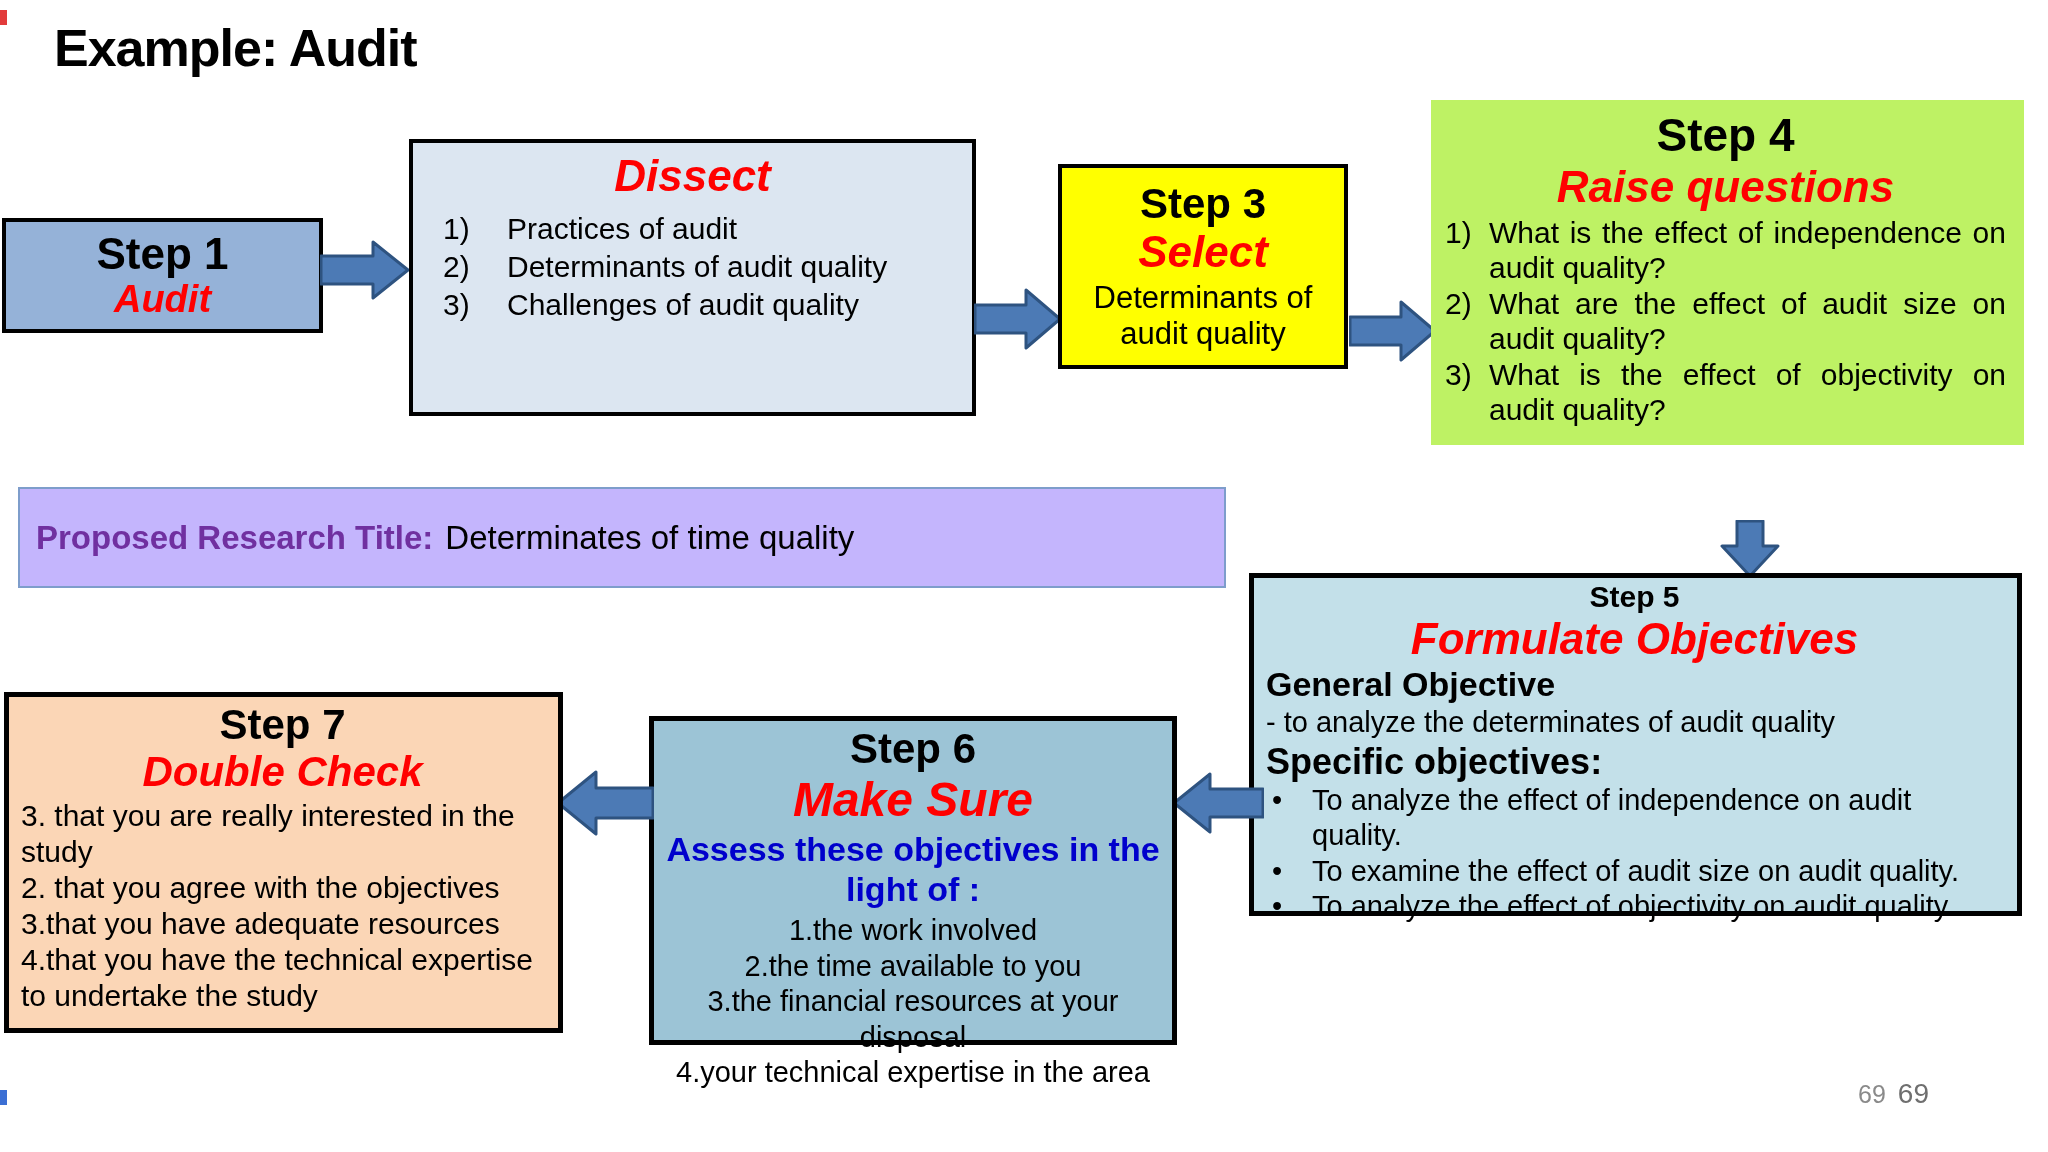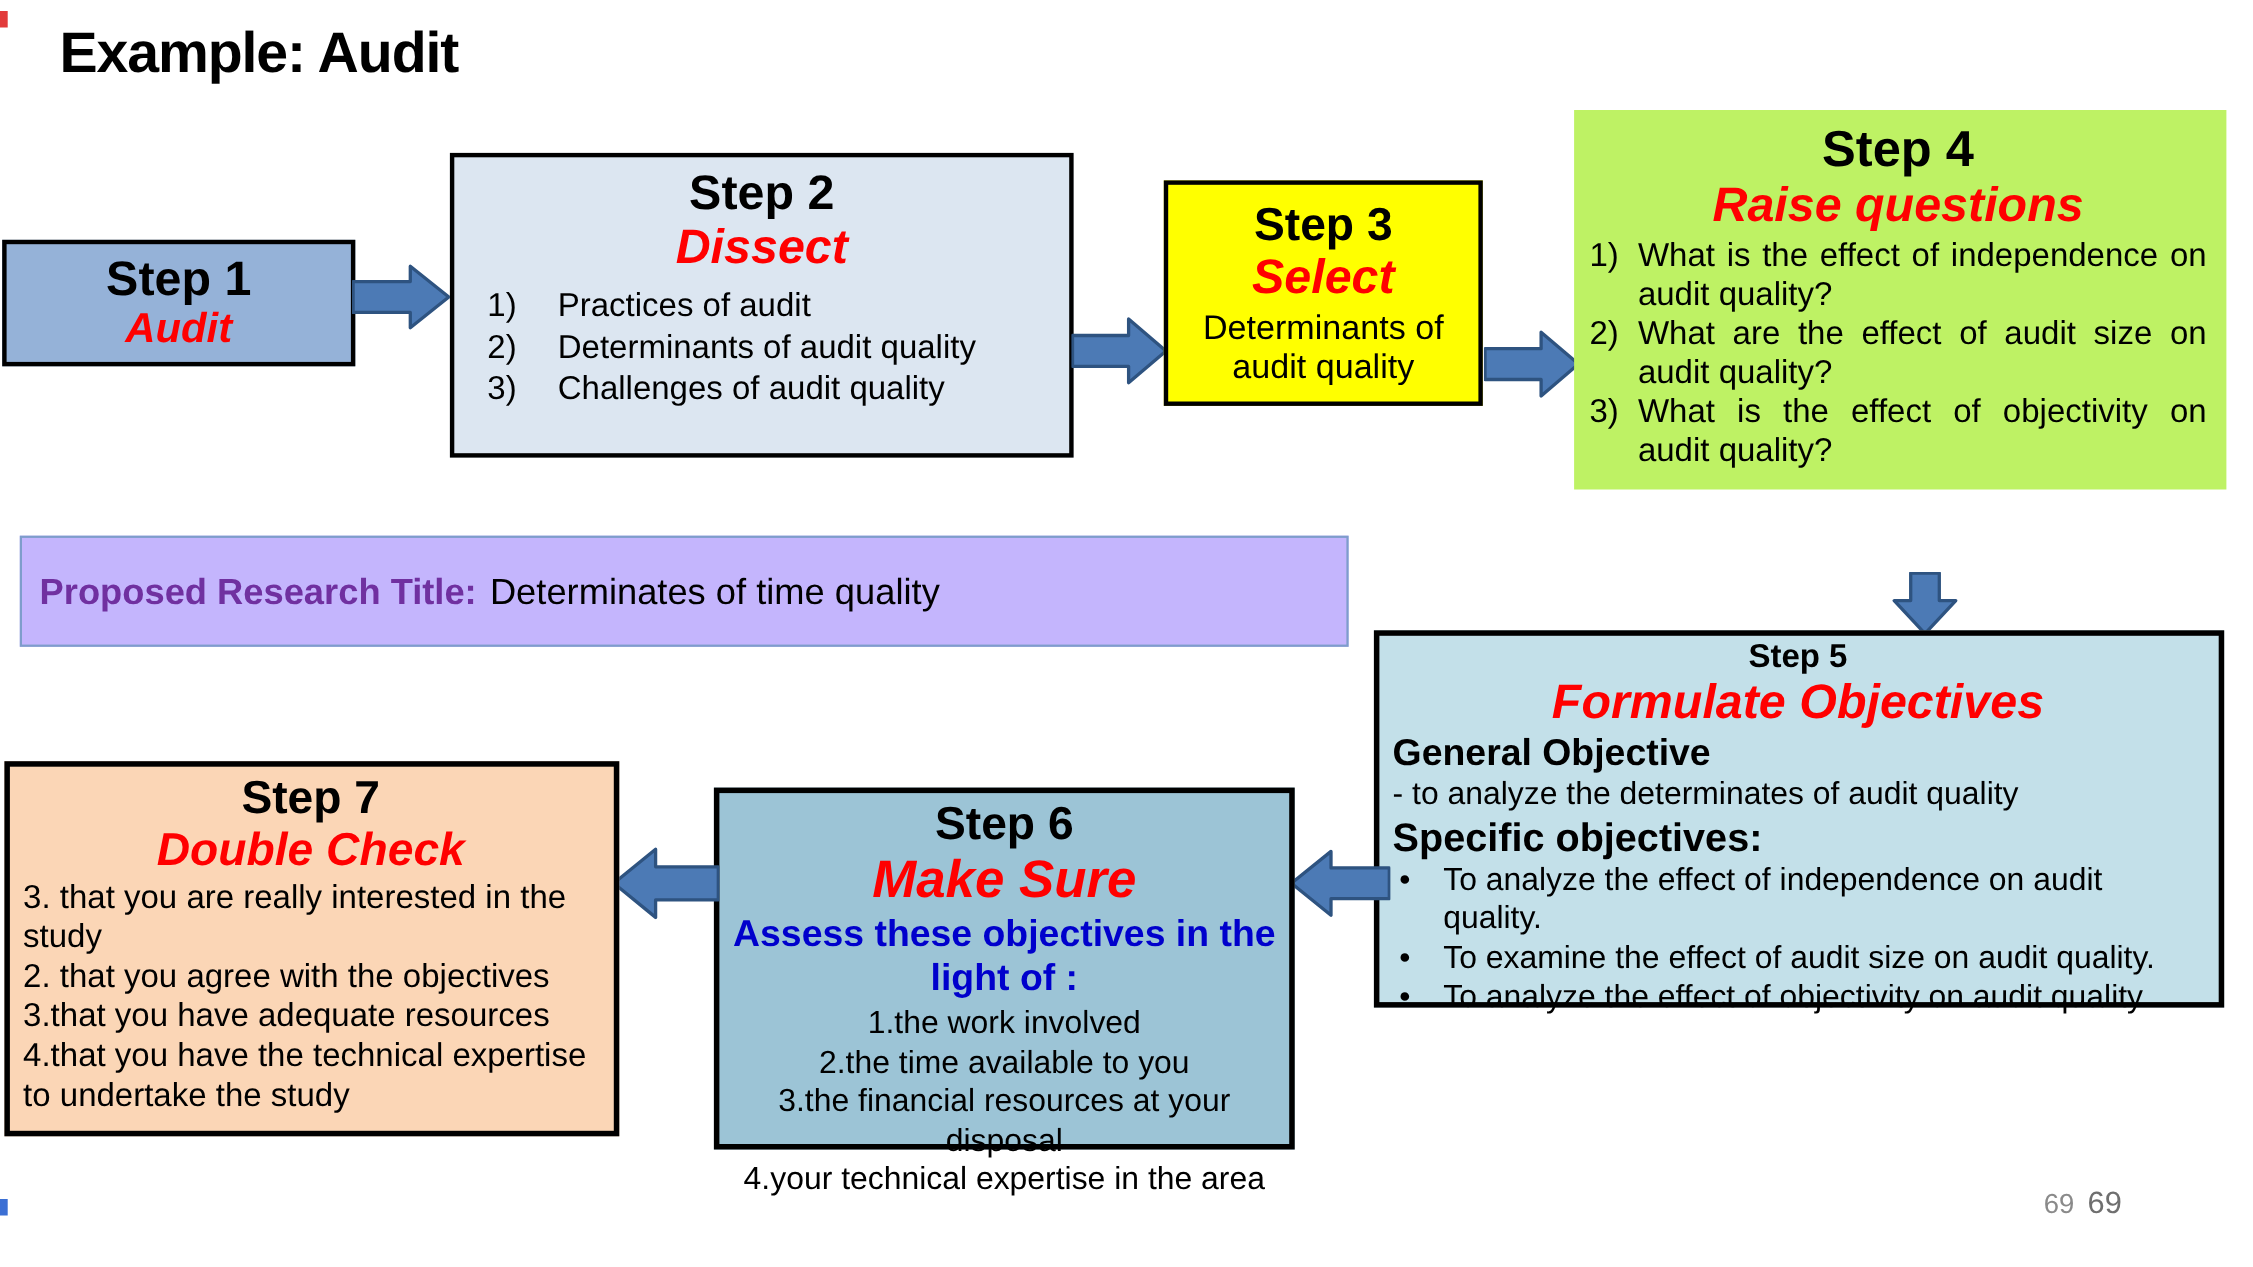--- a/index.html
+++ b/index.html
@@ -94,21 +94,20 @@
     <div class="step-sub">Audit</div>
   </div>
 
   <div class="abs a1">
     <svg class="arrow" width="90" height="60" viewBox="0 0 90 60">
       <polygon points="1,16 53,16 53,2 88,30 53,58 53,44 1,44" fill="#4c7ab5" stroke="#2e5380" stroke-width="3" stroke-linejoin="round"></polygon>
     </svg>
   </div>
 
   <div class="abs box s2">
-    <div class="step-head">Step 2</div>
     <div class="step-sub">Dissect</div>
     <div class="s2-list">
       <div class="num-row">
         <span class="num">1)</span>
         <span class="txt">Practices of audit</span>
       </div>
       <div class="num-row">
         <span class="num">2)</span>
         <span class="txt">Determinants of audit quality</span>
       </div>

